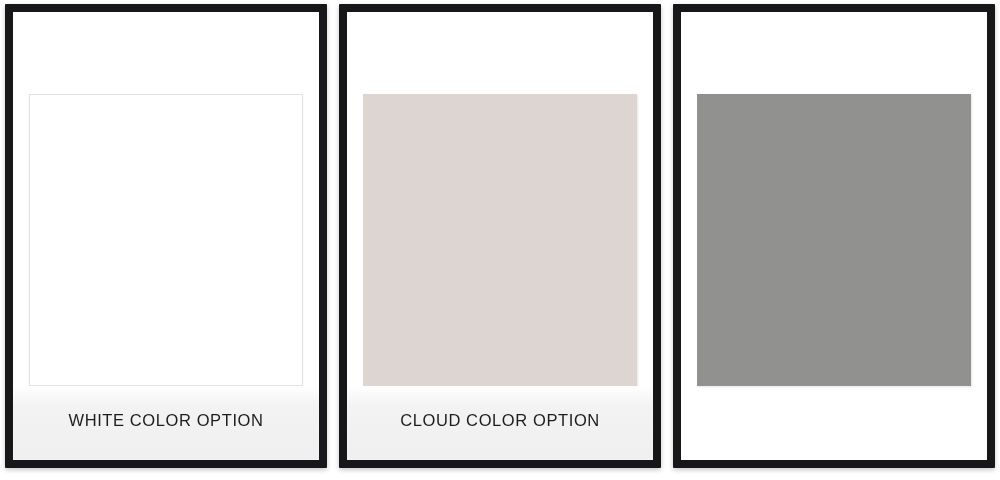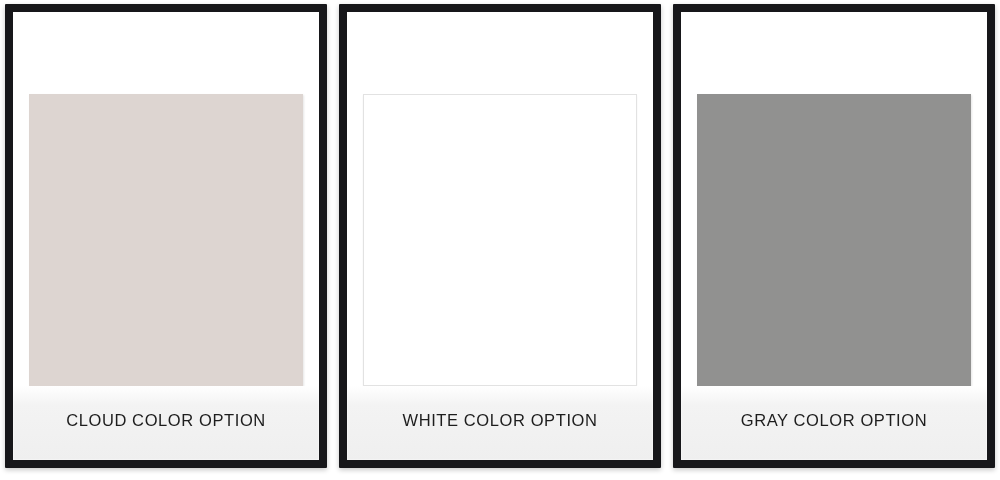--- a/index.html
+++ b/index.html
@@ -101,45 +101,42 @@
 </style>
 </head>
 <body>
 
 <div id="gallery" style="background: rgb(255, 255, 255);">
 
   <div class="frame" style="border-color: rgb(23, 23, 26);">
     <div class="mat">
       <div class="mat-top"></div>
       <div class="swatch-wrap">
+        <div class="swatch outlined" id="swatch-white" style="background: rgb(255, 255, 255); border-color: rgb(226, 226, 226);"></div>
+      </div>
+      <div class="caption-area">
+        <div class="caption" style="color: rgb(29, 29, 29);">WHITE COLOR OPTION</div>
+      </div>
+    </div>
+  </div>
+
+  <div class="frame" style="border-color: rgb(23, 23, 26);">
+    <div class="mat">
+      <div class="mat-top"></div>
+      <div class="swatch-wrap">
         <div class="swatch" id="swatch-cloud" style="background: rgb(221, 213, 209);"></div>
       </div>
       <div class="caption-area">
         <div class="caption" style="color: rgb(29, 29, 29);">CLOUD COLOR OPTION</div>
       </div>
     </div>
   </div>
 
   <div class="frame" style="border-color: rgb(23, 23, 26);">
     <div class="mat">
       <div class="mat-top"></div>
       <div class="swatch-wrap">
-        <div class="swatch outlined" id="swatch-white" style="background: rgb(255, 255, 255); border-color: rgb(226, 226, 226);"></div>
-      </div>
-      <div class="caption-area">
-        <div class="caption" style="color: rgb(29, 29, 29);">WHITE COLOR OPTION</div>
-      </div>
-    </div>
-  </div>
-
-  <div class="frame" style="border-color: rgb(23, 23, 26);">
-    <div class="mat">
-      <div class="mat-top"></div>
-      <div class="swatch-wrap">
         <div class="swatch" id="swatch-gray" style="background: rgb(145, 145, 144);"></div>
-      </div>
-      <div class="caption-area">
-        <div class="caption" style="color: rgb(29, 29, 29);">GRAY COLOR OPTION</div>
       </div>
     </div>
   </div>
 
 </div>
 
 </body></html>

